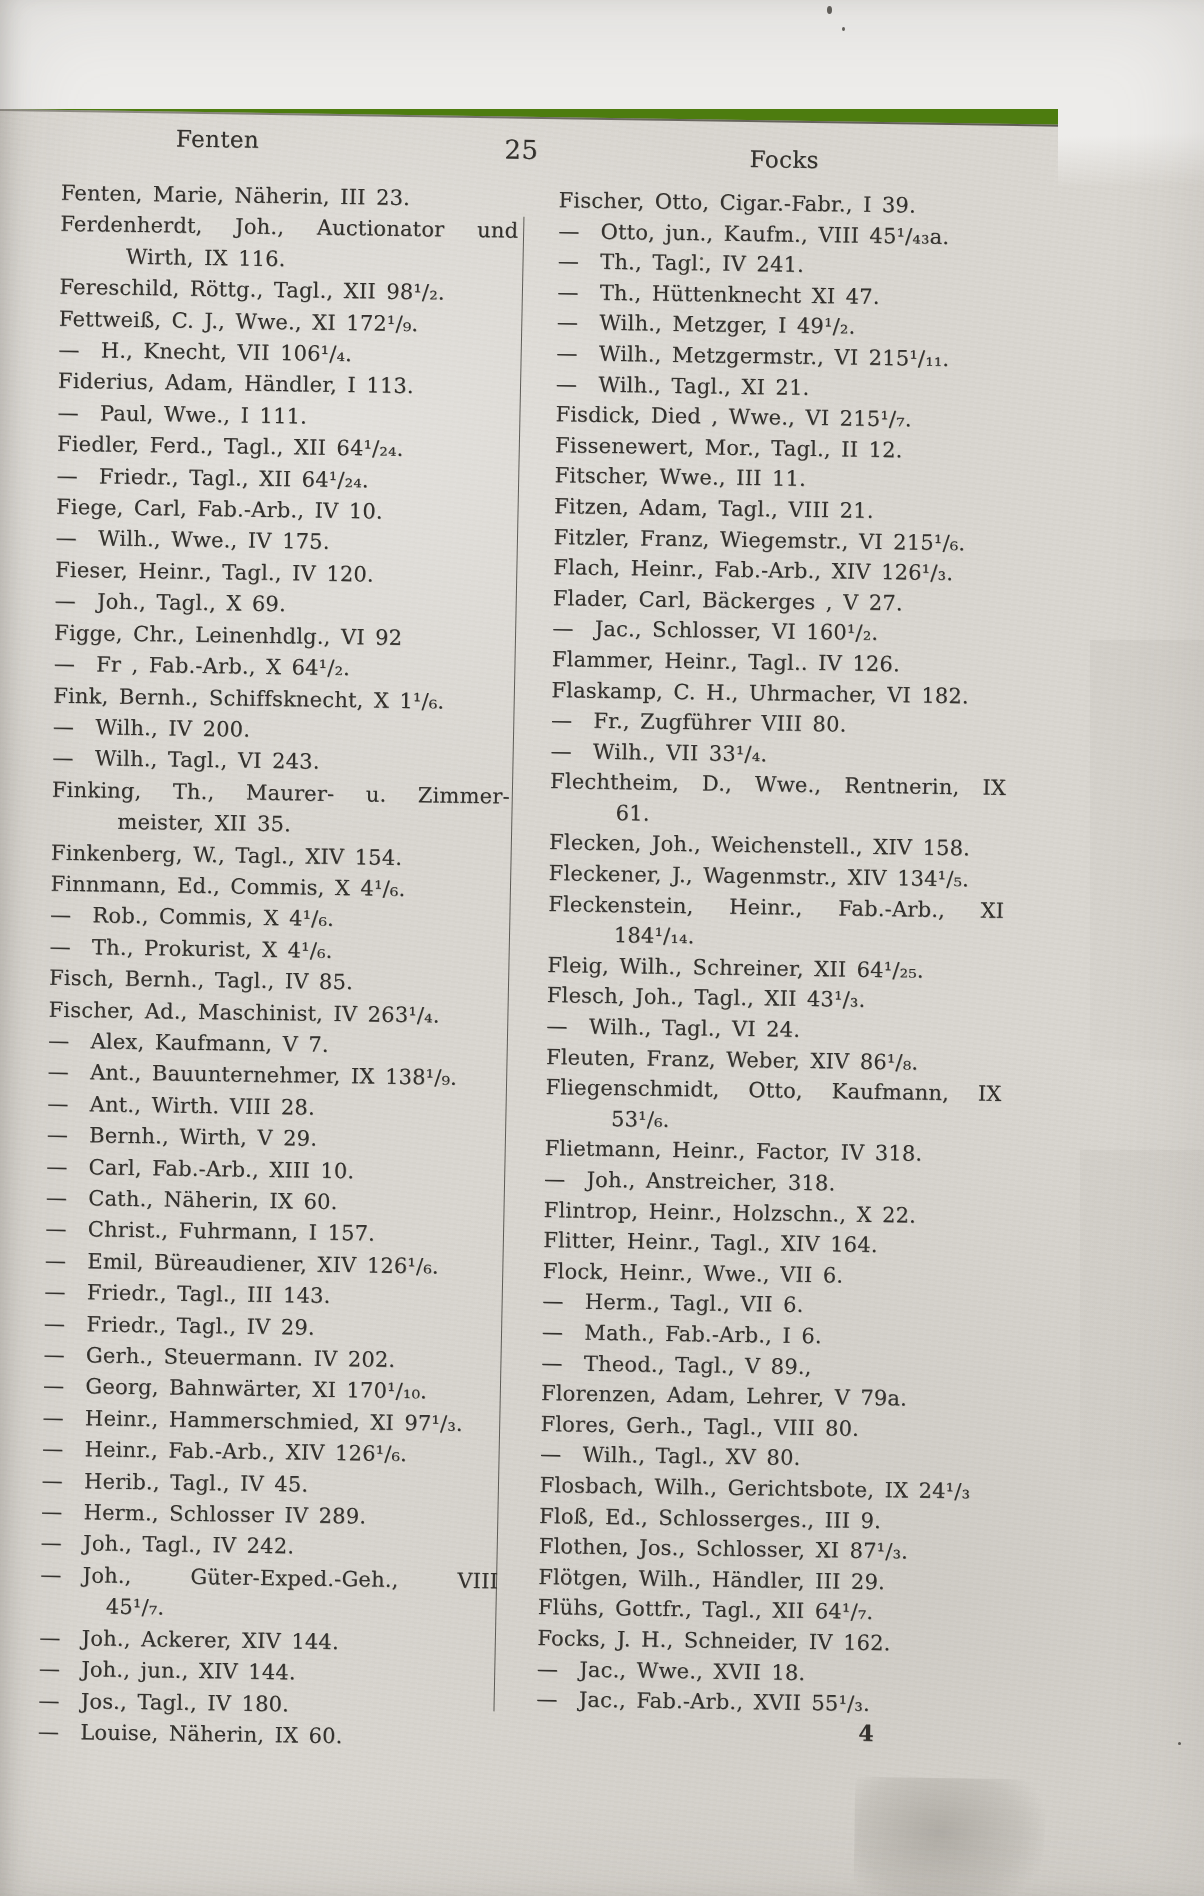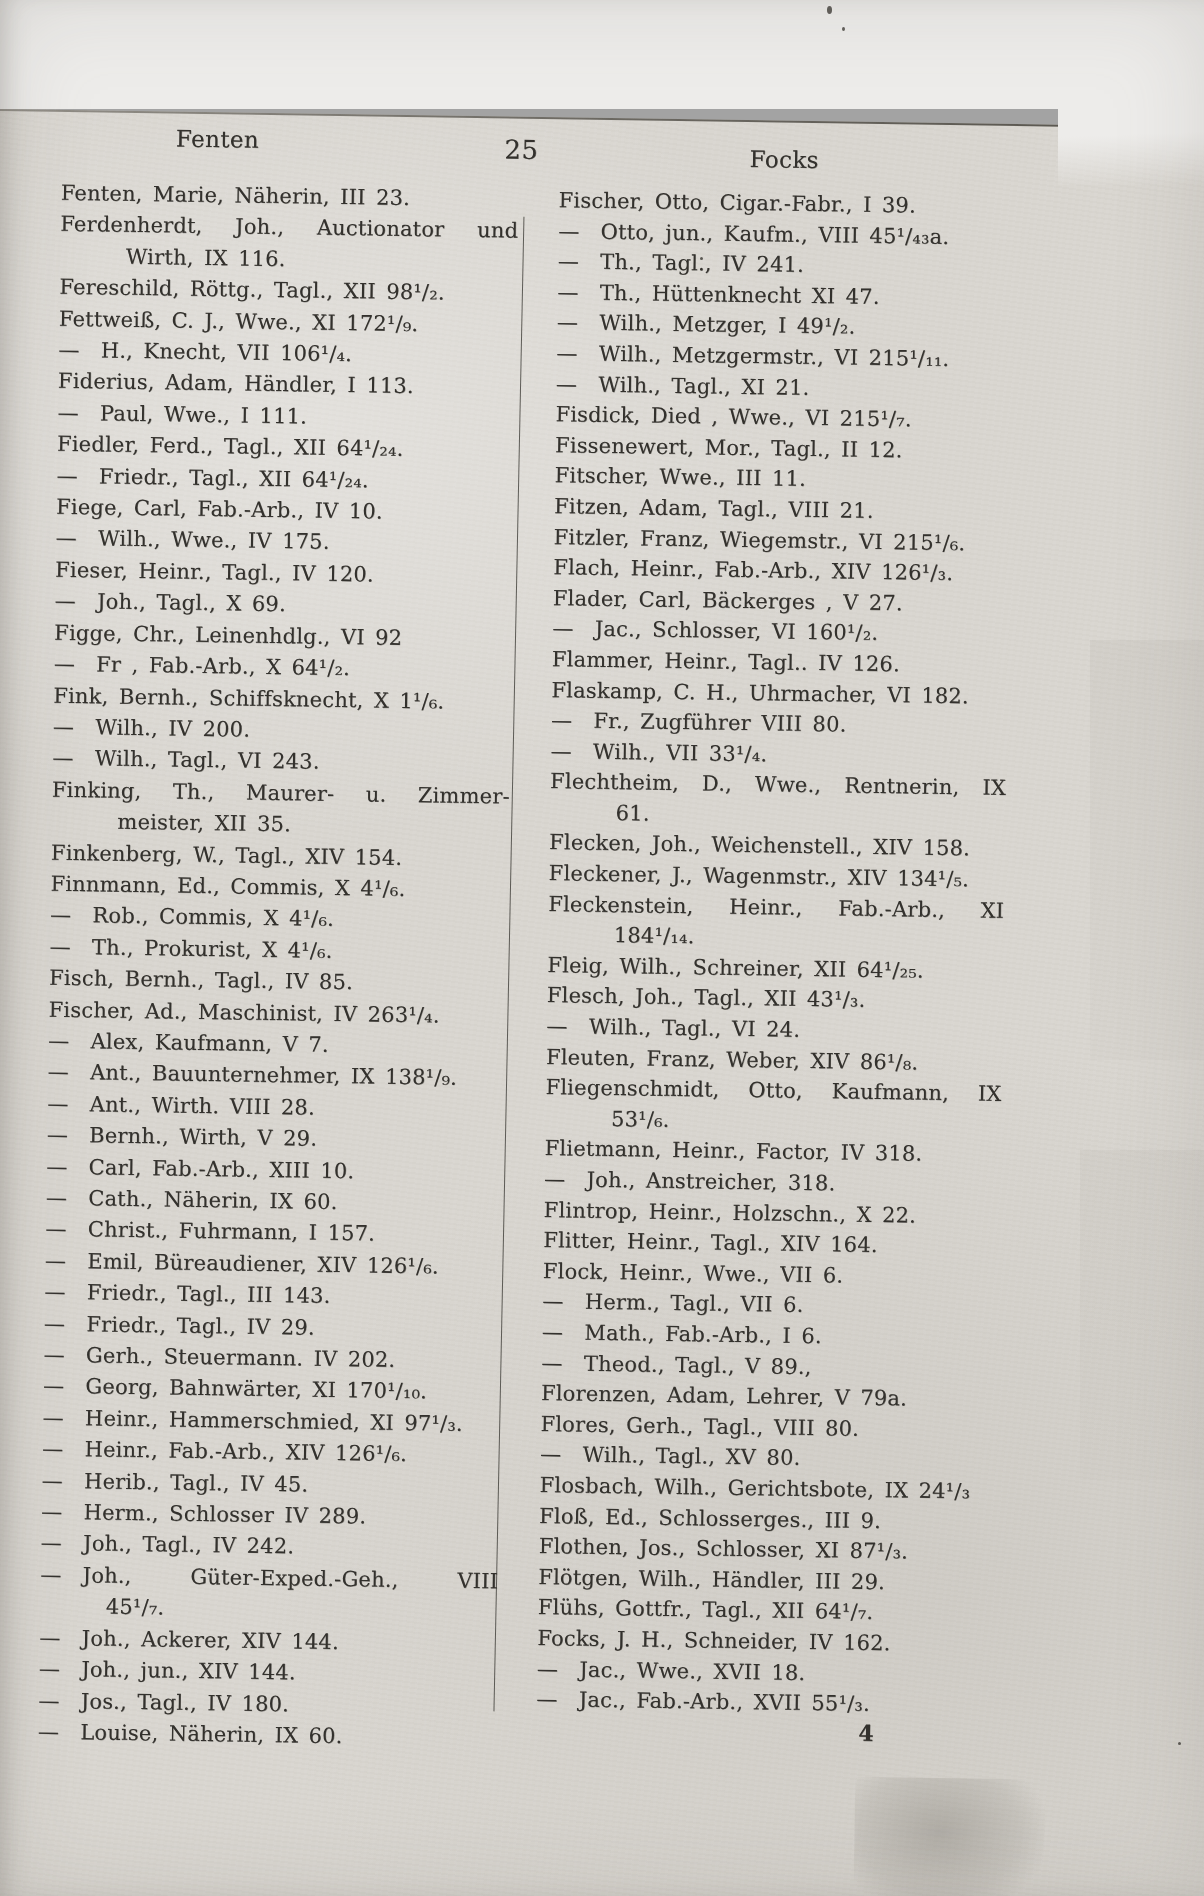--- a/index.html
+++ b/index.html
@@ -1,18 +1,18 @@
 <!DOCTYPE html>
 <html><head>
 <meta charset="utf-8">
 <style>
   html,body{margin:0;padding:0;background:#ecebe8;}
   #canvas{
     position:relative;width:1204px;height:1896px;overflow:hidden;
-    background:#a3a3a3;
+    background:#4d7c0f;
     font-family:"DejaVu Serif","Liberation Serif",serif;
     color:#33312d;
   }
   
   #paper{
     position:absolute;left:-60px;top:108px;width:1330px;height:1800px;
     transform:rotate(0.85deg);transform-origin:0 0;
     background-color:#d9d6d0;
     background-image:
       radial-gradient(ellipse 900px 650px at 28% 18%, rgba(255,255,255,.28), transparent 62%),

